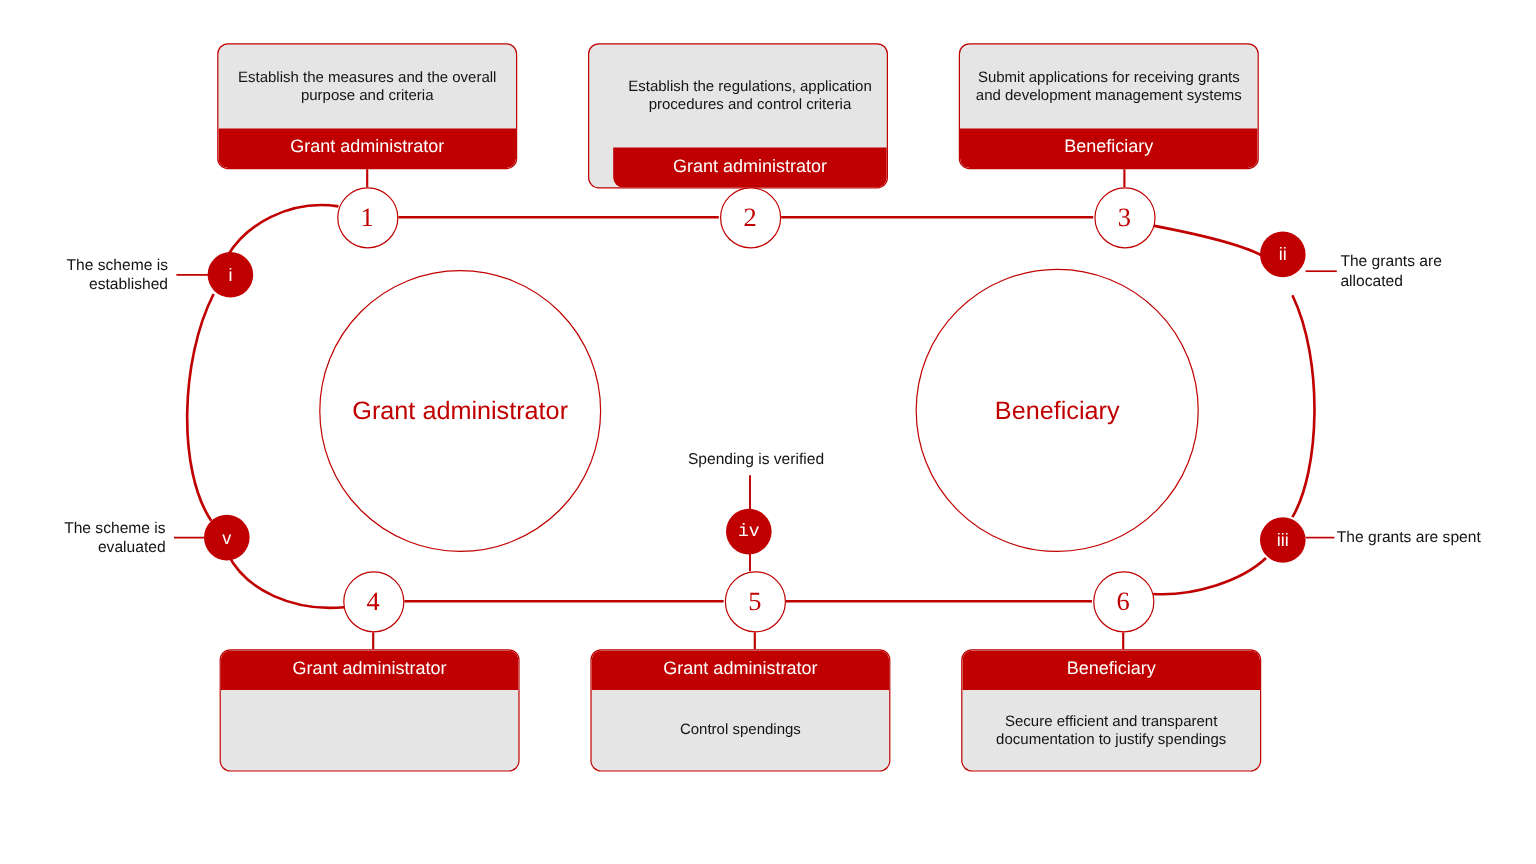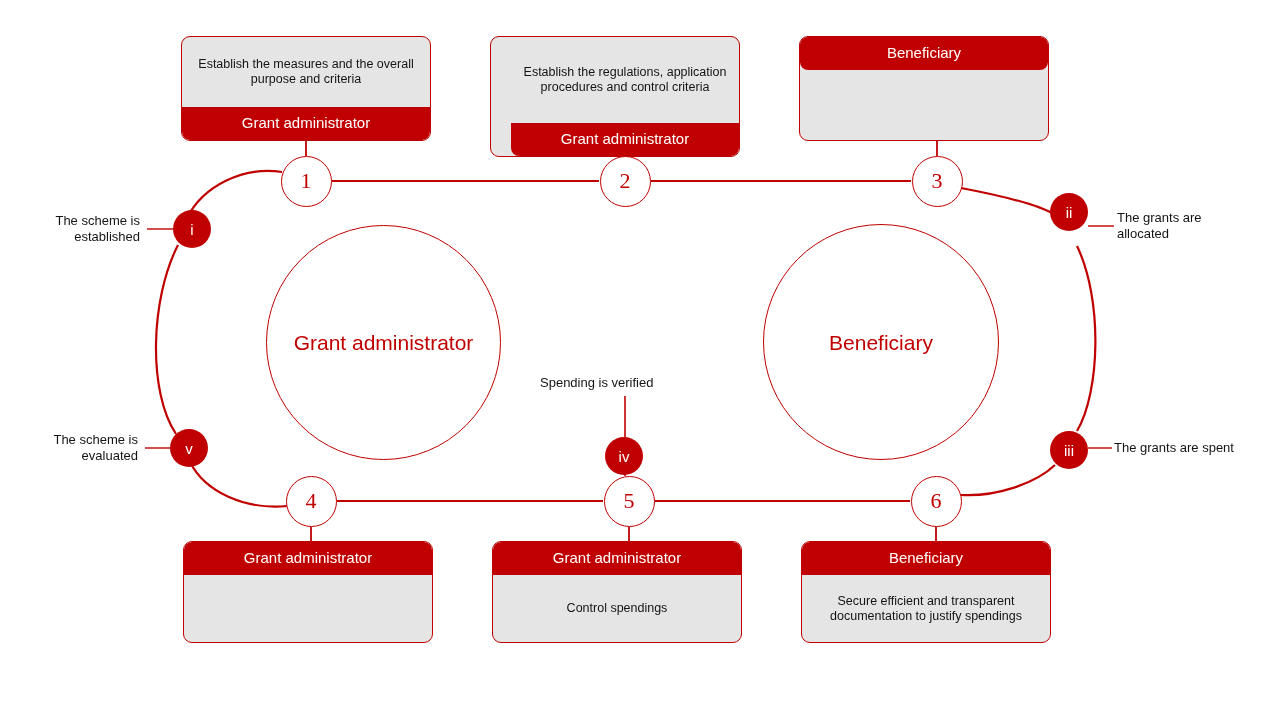--- a/index.html
+++ b/index.html
@@ -104,21 +104,21 @@
   .caption {
     position: absolute;
     color: #141414;
     font-size: 13px;
     line-height: 16px;
     white-space: pre-line;
     z-index: 3;
   }
   .caption.right-align { text-align: right; }
   .caption.left-align  { text-align: left; }
-  .caption.center-align{ text-align: left; }
+  .caption.center-align{ text-align: center; }
 
   
   .rolecircle {
     position: absolute;
     box-sizing: border-box;
     border: 1.4px solid #c00000;
     border-radius: 50%;
     background: transparent;
     color: #c00000;
     display: flex;
@@ -173,20 +173,21 @@
     <div class="desc">Establish the measures and the overall purpose and criteria</div>
     <div class="actor">Grant administrator</div>
   </div>
 
   <div class="pbox top" style="left:490px; top:36px; width:250px; height:121px;padding-left:20px;">
     <div class="desc">Establish the regulations, application procedures and control criteria</div>
     <div class="actor">Grant administrator</div>
   </div>
 
   <div class="pbox top" style="left:799px; top:36px; width:250px; height:105px;">
+    <div class="desc">Submit applications for receiving grants and development management systems</div>
     <div class="actor">Beneficiary</div>
   </div>
 
   <div class="pbox bottom" style="left:183px; top:541px; width:250px; height:102px;">
     <div class="actor">Grant administrator</div>
   </div>
 
   <div class="pbox bottom" style="left:492px; top:541px; width:250px; height:102px;">
     <div class="actor">Grant administrator</div>
     <div class="desc">Control spendings</div>
@@ -227,21 +228,21 @@
 
   <div class="badge" style="left:192px; top:229px;">
     <span>i</span>
   </div>
   <div class="badge" style="left:1069px; top:212px;">
     <span>ii</span>
   </div>
   <div class="badge" style="left:1069px; top:450px;">
     <span>iii</span>
   </div>
-  <div class="badge" style="left:624px; top:456px;">
+  <div class="badge" style="left:624px; top:443px;font-family:Liberation Mono, monospace;">
     <span>iv</span>
   </div>
   <div class="badge" style="left:189px; top:448px;">
     <span>v</span>
   </div>
 
   <div class="caption right-align" style="left:20px; top:213px; width:120px;">The scheme is
 established</div>
 
   <div class="caption left-align" style="left:1117px; top:210px; width:140px;">The grants are

